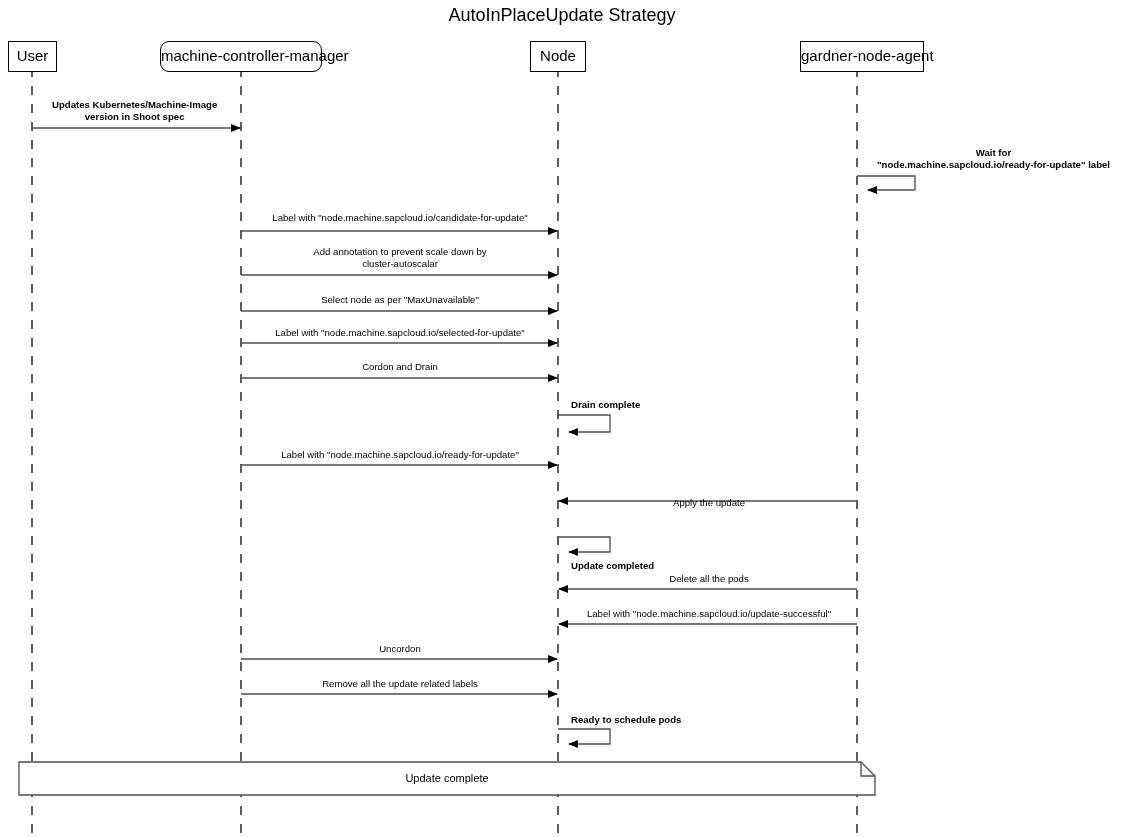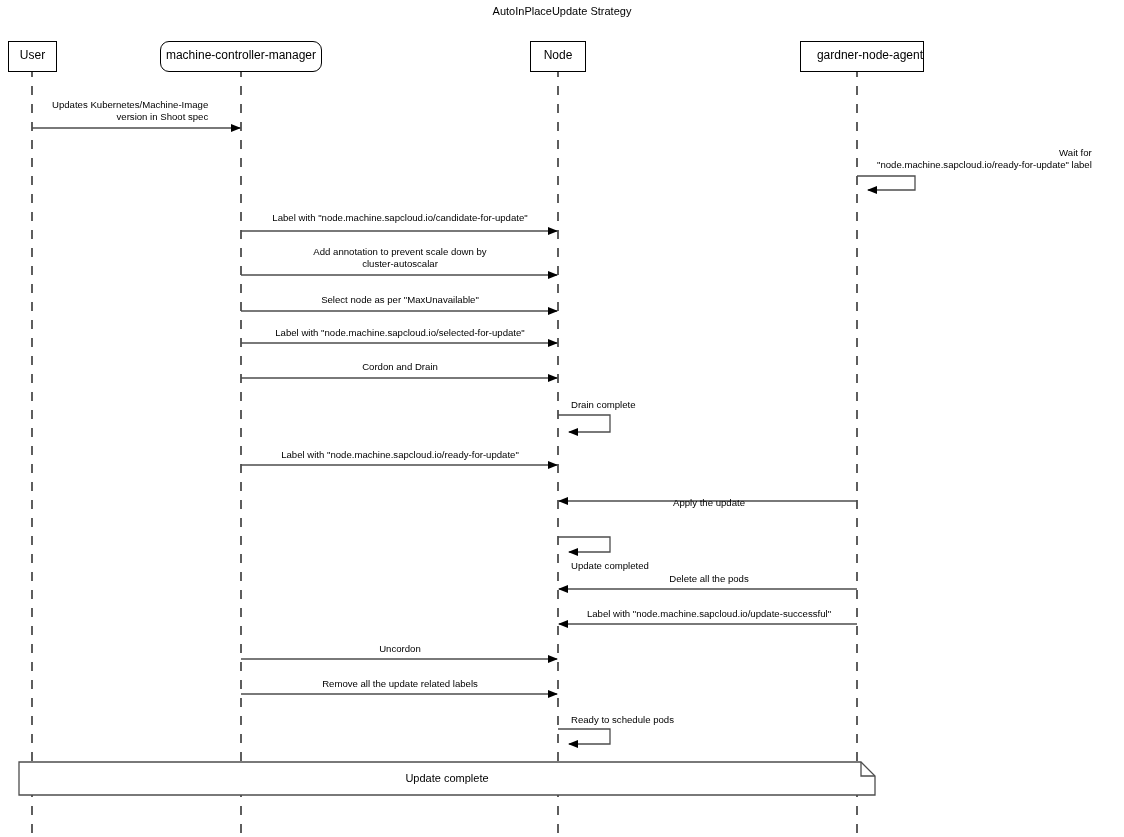--- a/index.html
+++ b/index.html
@@ -25,49 +25,50 @@
     top: 0;
     width: 1124px;
     height: 837px;
   }
   .title {
     position: absolute;
     left: 0;
     top: 5px;
     width: 1124px;
     text-align: center;
-    font-size: 11px;
+    font-size: 18px;
     color: #000;
     white-space: nowrap;
   }
   .participant {
     position: absolute;
     box-sizing: border-box;
     border: 1.6px solid #000;
     background: #ffffff;
-    font-size: 12px;
+    font-size: 15px;
     text-align: center;
     color: #000;
     line-height: 27px;
     height: 31px;
     white-space: nowrap;
   }
   .msg-label {
     position: absolute;
     font-size: 9.6px;
     color: #000;
     white-space: pre;
     line-height: 12px;
   }
   .msg-label.center {
     text-align: center;
     transform: translateX(-50%);
   }
   .msg-label.left {
-    text-align: right;
+    text-align: center;
+    font-weight: bold;
   }
   .note-label {
     position: absolute;
     font-size: 11px;
     text-align: center;
     color: #000;
     white-space: nowrap;
     transform: translateX(-50%);
   }
 </style>

